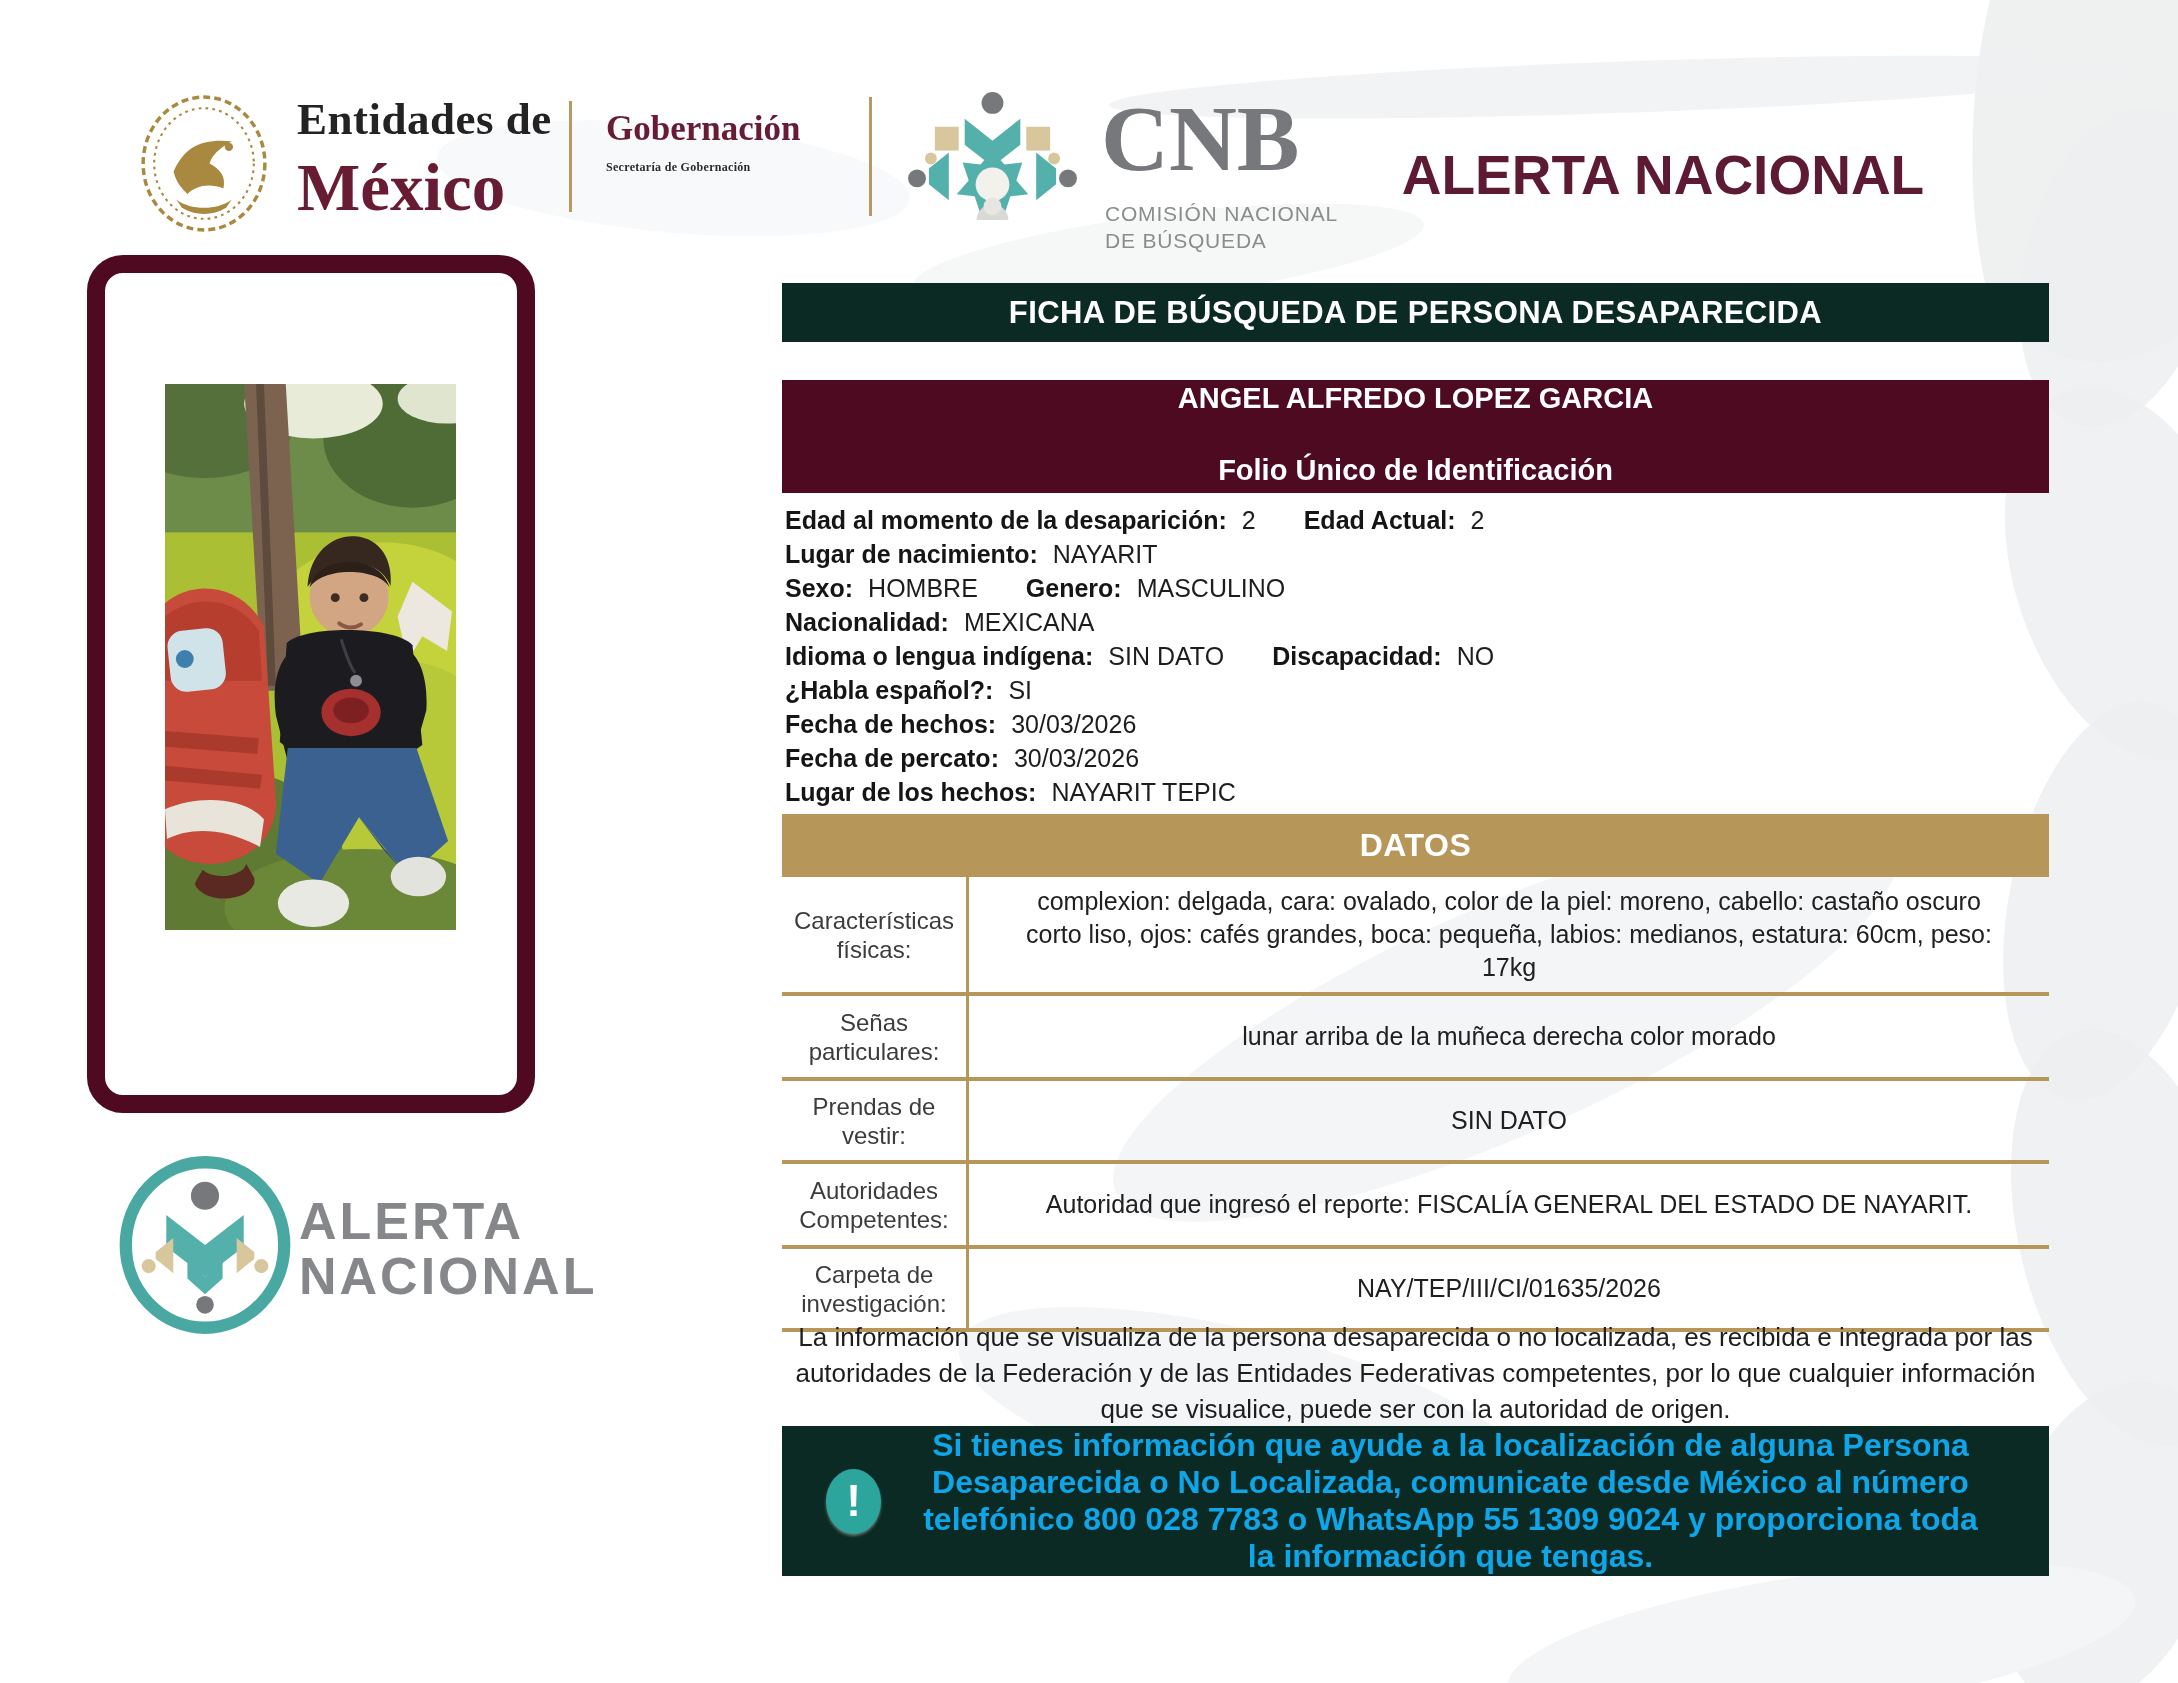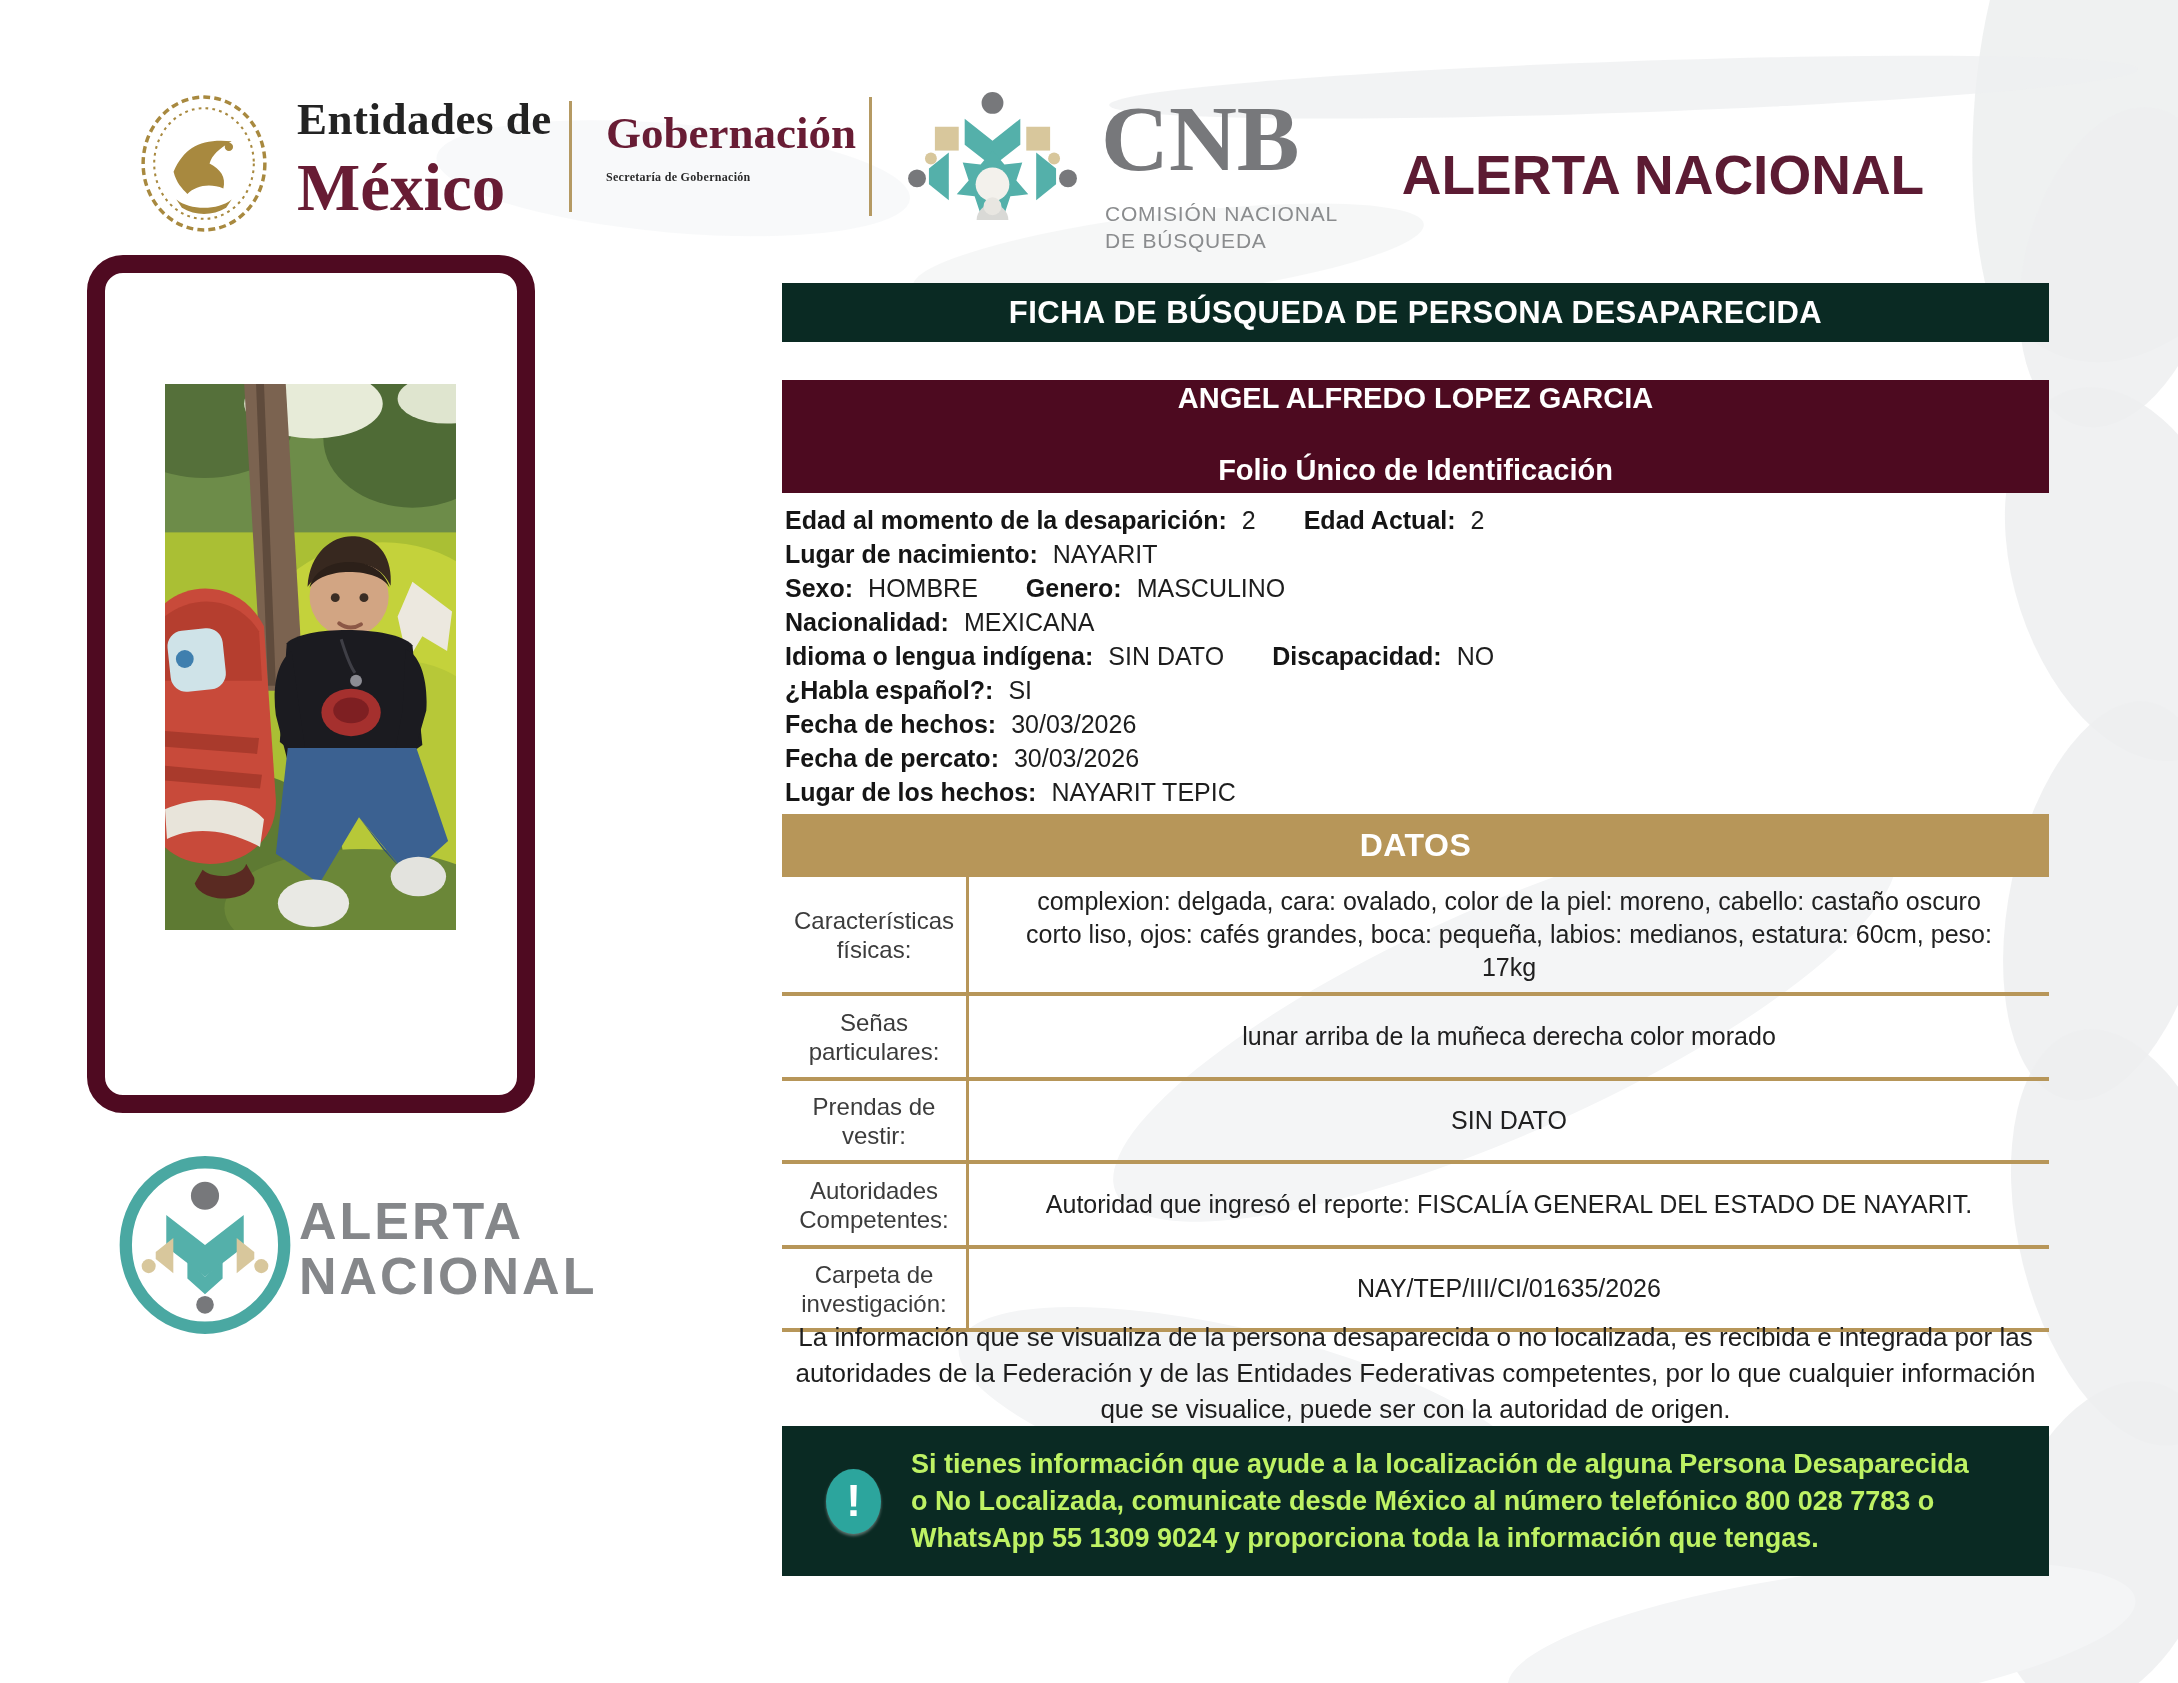--- a/index.html
+++ b/index.html
@@ -10,21 +10,21 @@
   .abs{position:absolute;}
   
   .watermark{position:absolute;left:0;top:0;width:2178px;height:1683px;z-index:0;}
   
   .seal{left:121px;top:91px;width:166px;height:145px;z-index:2;}
   .gob-text{left:297px;top:97px;z-index:2;font-family:"Liberation Serif", serif;line-height:1;}
   .gob-text .l1{font-size:45px;font-weight:700;color:#232323;letter-spacing:0.5px;}
   .gob-text .l2{font-size:67px;font-weight:700;color:#681c34;margin-top:12px;}
   .vdiv{width:3px;background:#b59a63;z-index:2;}
   .segob{left:606px;top:111px;z-index:2;font-family:"Liberation Serif", serif;}
-  .segob .t{font-size:45px;font-weight:700;color:#681c34;line-height:1;}
+  .segob .t{font-size:35px;font-weight:700;color:#681c34;line-height:1;}
   .segob .s{font-size:12px;font-weight:700;color:#2b2b2b;margin-top:14px;letter-spacing:0.3px;}
   .cnb-mark{left:891px;top:89px;width:203px;height:149px;z-index:2;}
   .cnb-acronym{left:1101px;top:91px;z-index:2;font-family:"Liberation Serif", serif;
     font-size:94px;font-weight:700;color:#77787b;line-height:1;}
   .cnb-name{left:1105px;top:200px;z-index:2;font-size:21px;font-weight:400;color:#8a8c8e;
     line-height:27px;letter-spacing:0.8px;}
   .page-title{left:1346px;top:143px;width:634px;z-index:2;text-align:center;
     font-size:55px;font-weight:800;color:#5c1b33;letter-spacing:0;white-space:nowrap;}
   
   .photo-frame{left:87px;top:255px;width:412px;height:822px;border:18px solid #4f0a21;
@@ -50,21 +50,21 @@
   .dval{flex:1;display:flex;align-items:center;justify-content:center;text-align:center;
     font-size:25px;color:#202020;line-height:33px;padding:8px 40px;}
   .r1{min-height:82px;} .r2{min-height:81px;} .r3{min-height:79px;} .r4{min-height:81px;} .r5{min-height:79px;}
   .disclaimer{left:782px;top:1319px;width:1267px;z-index:2;text-align:center;
     font-size:26px;line-height:36px;color:#1d1d1d;}
   .notice{left:782px;top:1426px;width:1267px;height:150px;background:#0a2a23;z-index:2;
     display:flex;align-items:center;}
   .excl{flex:0 0 auto;width:55px;height:65px;border-radius:50%;background:#2ca59d;margin-left:44px;
     display:flex;align-items:center;justify-content:center;color:#fff;font-size:44px;font-weight:700;
     box-shadow:0 2px 3px rgba(255,255,255,.35);}
-  .notice-text{flex:1;text-align:left;color:#bef264;font-size:27px;font-weight:700;line-height:37px;
+  .notice-text{flex:1;text-align:center;color:#0ea5e9;font-size:32px;font-weight:700;line-height:37px;
     padding:0 59px 0 30px;}
   
   .an-circle{left:117px;top:1154px;width:176px;height:182px;z-index:2;}
   .an-text{left:299px;top:1194px;z-index:2;font-size:52px;font-weight:800;color:#85878a;
     letter-spacing:3px;line-height:55px;}
 </style>
 </head>
 <body>
 
 <div class="page">

